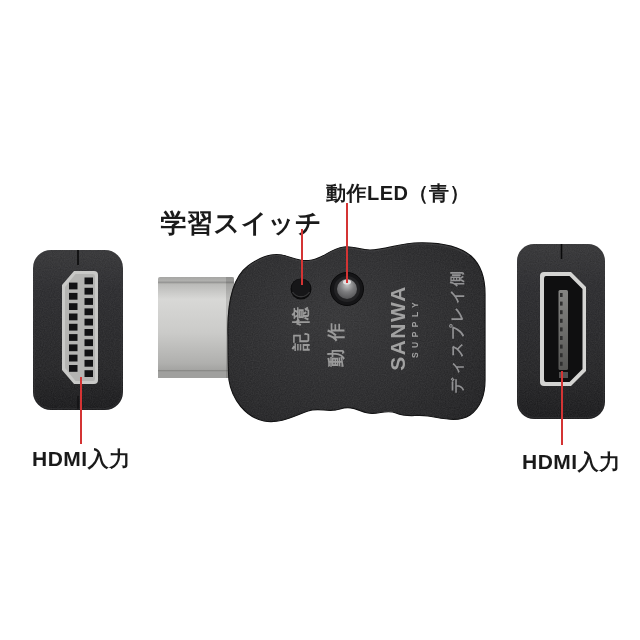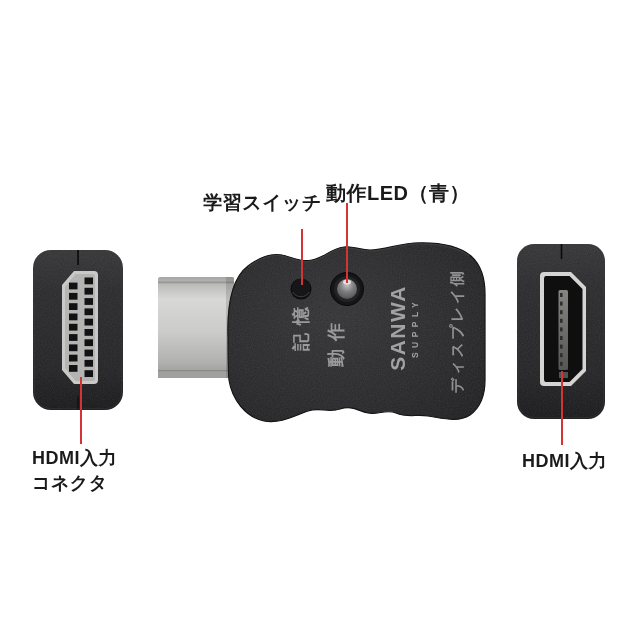--- a/index.html
+++ b/index.html
@@ -4,21 +4,21 @@
 <style>
   html,body{margin:0;padding:0;background:#ffffff;}
   .canvas{
     position:relative;width:640px;height:640px;background:#ffffff;overflow:hidden;
     font-family:"Liberation Sans","DejaVu Sans",sans-serif;
   }
   .callout{
     position:absolute;color:#1a1a1a;font-weight:600;letter-spacing:0.5px;white-space:nowrap;
   }
   .callout.top{font-size:20px;}
-  .callout.bottom{font-size:18px;line-height:25px;}
+  .callout.bottom{font-size:21px;line-height:25px;}
   .leader{
     position:absolute;width:2px;background:#d43434;z-index:6;
   }
   .devsvg{position:absolute;z-index:2;}
   .etch{
     position:absolute;z-index:5;color:#9a9a9a;white-space:nowrap;
     transform:translate(-50%,-50%) rotate(-90deg);
     font-weight:600;
   }
   .etch.kanji{font-size:18px;letter-spacing:8px;text-indent:8px;}
@@ -221,23 +221,22 @@
     <div class="brandsub">SUPPLY</div>
   </div>
   <span class="etch side" style="left:457px;top:331px;">ディスプレイ側</span>
 
   <div class="leader" style="left:301px;top:229px;height:56px;"></div>
   <div class="leader" style="left:346px;top:203px;height:80px;"></div>
   <div class="leader" style="left:80px;top:377px;height:67px;"></div>
   <div class="leader" style="left:561px;top:371px;height:74px;"></div>
 
   <div class="callout top" style="left:326px;top:180px;">動作LED（青）</div>
-  <div class="callout top" style="right:318px;top:190px;font-size:19px;">学習スイッチ</div>
+  <div class="callout top" style="right:318px;top:206px;font-size:26px;">学習スイッチ</div>
 
   <div class="callout bottom" style="left:32px;top:446px;">
     <div>HDMI入力</div>
-    <div>コネクタ</div>
   </div>
   <div class="callout bottom" style="left:522px;top:449px;">
     <div>HDMI入力</div>
   </div>
 
 </div>
 
 </body></html>

